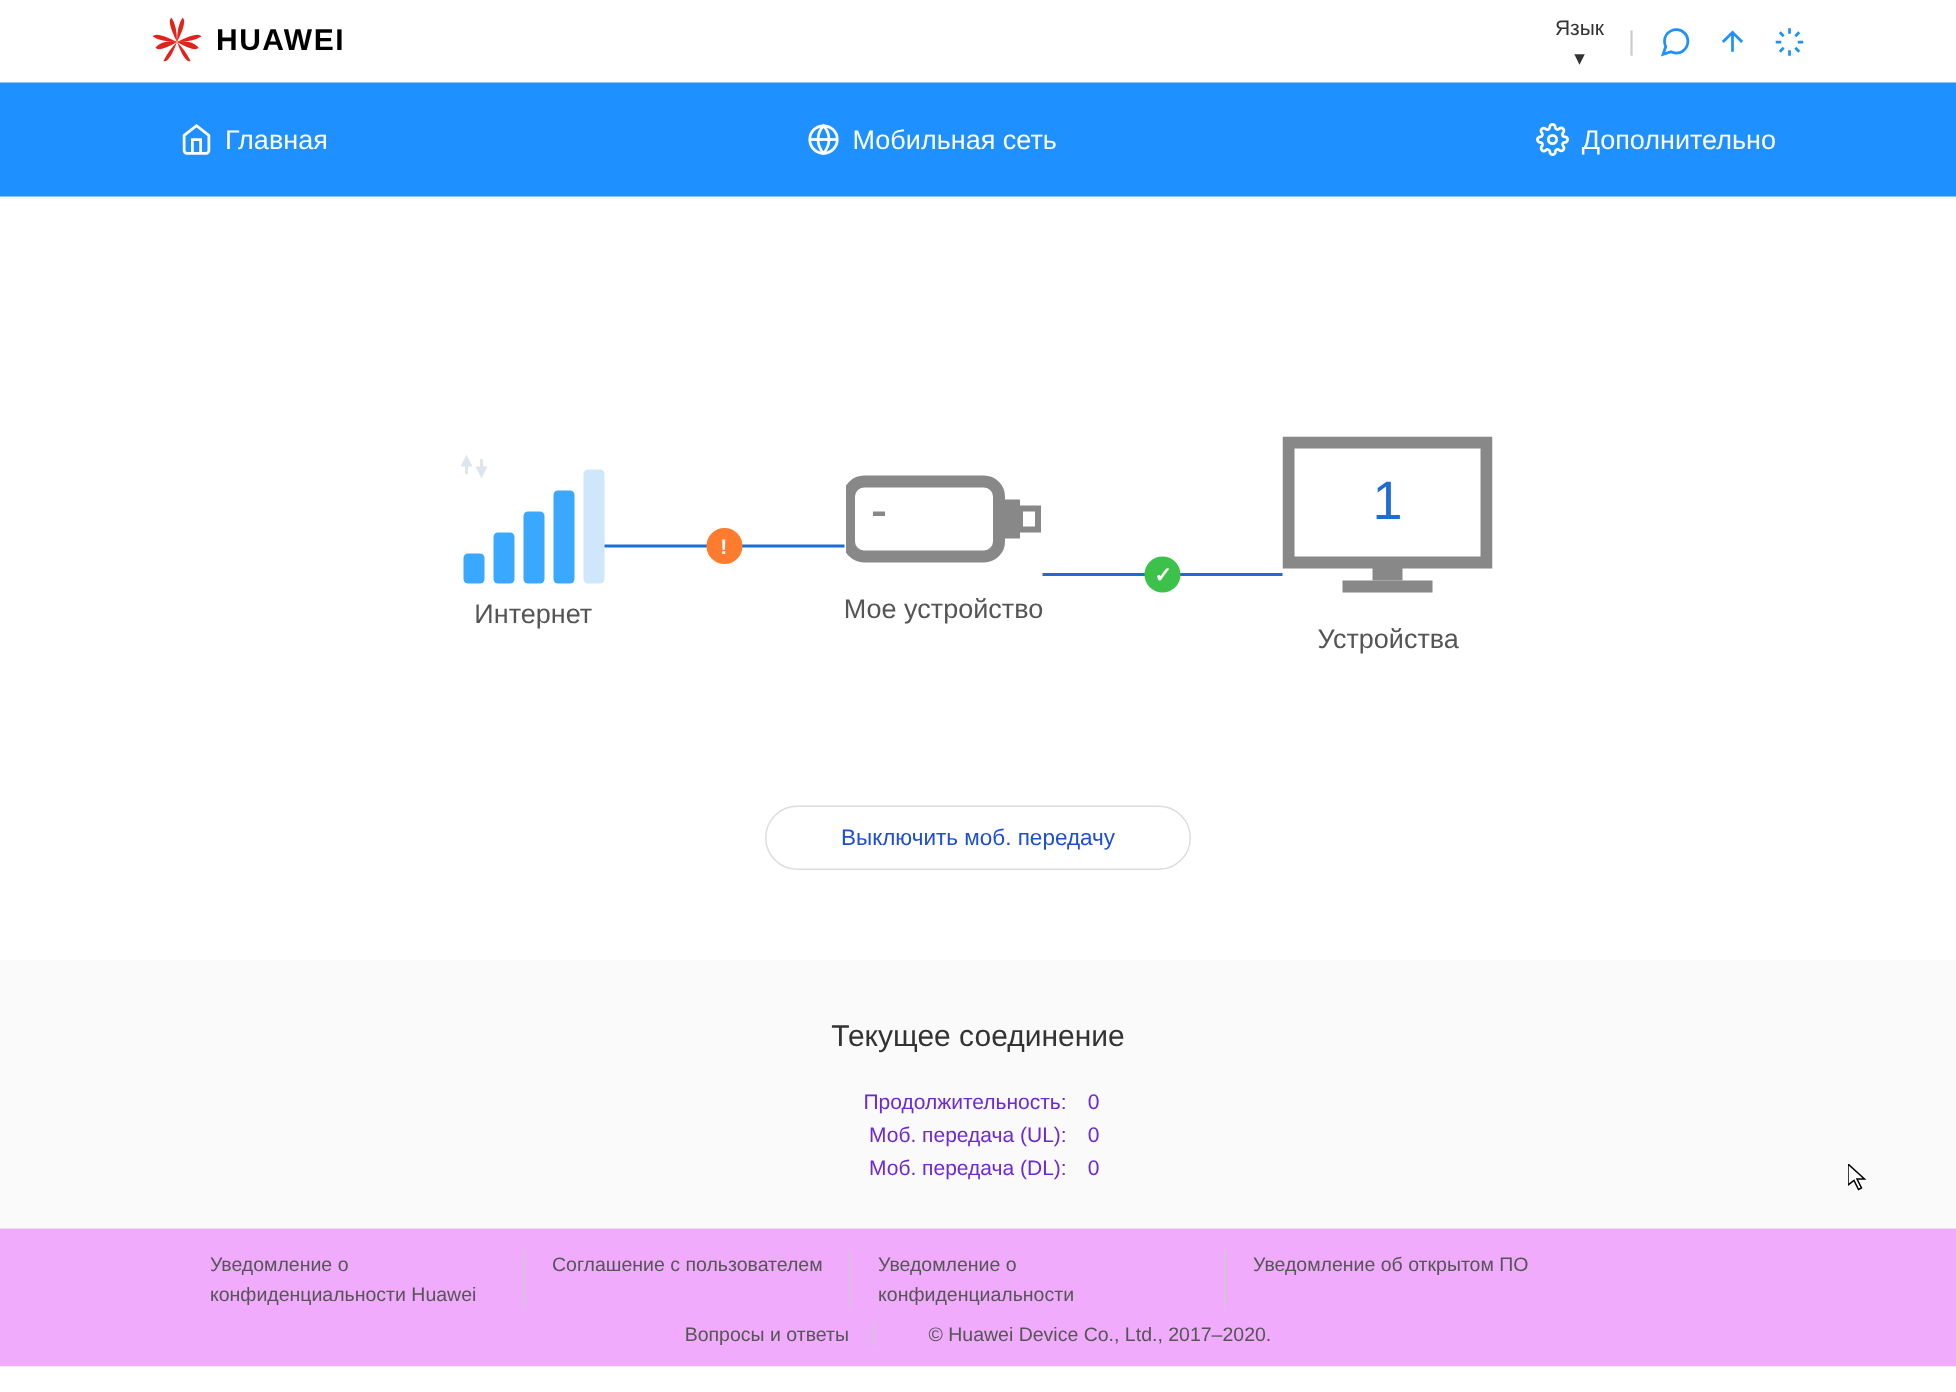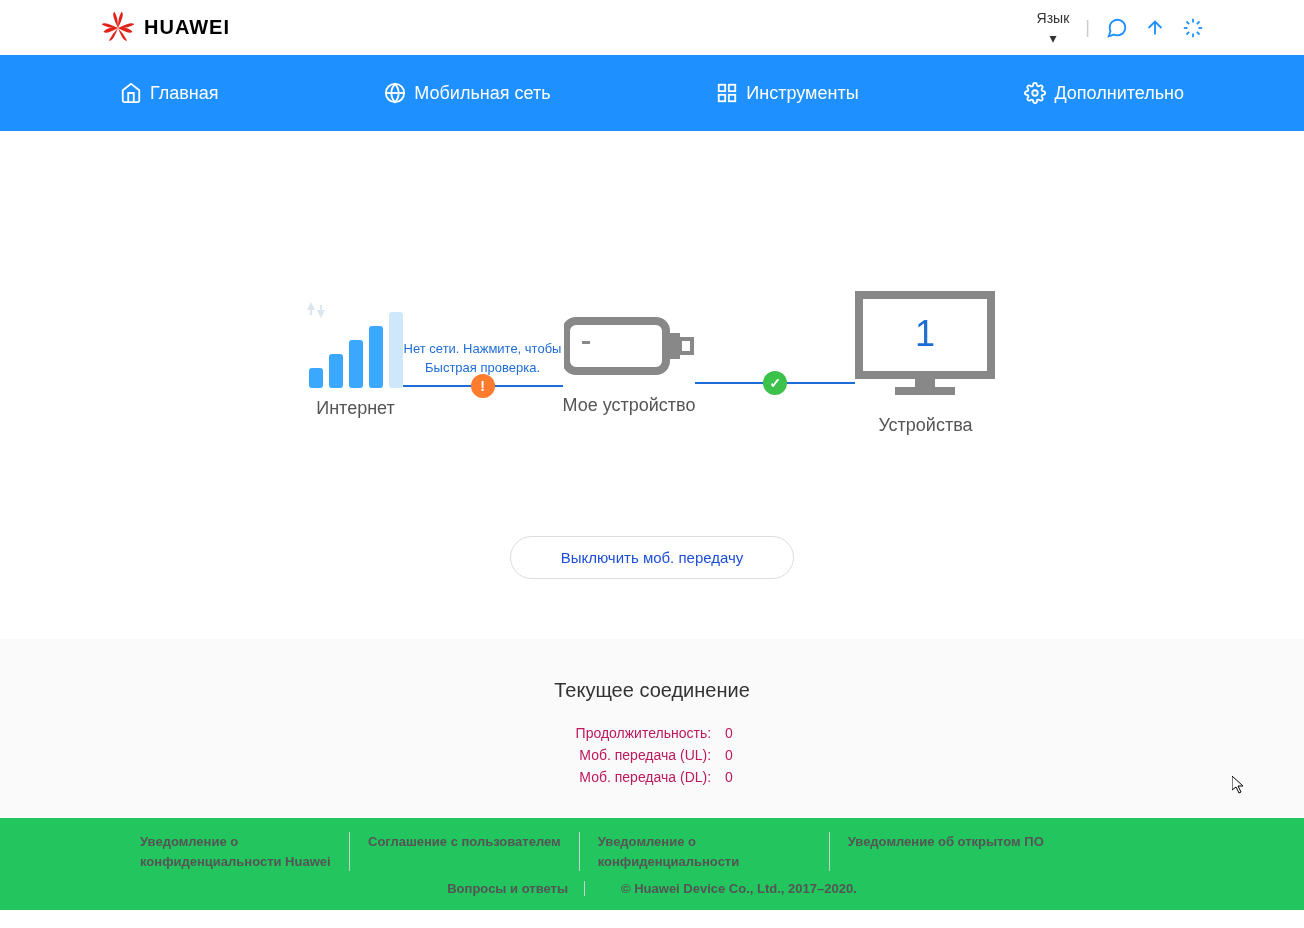--- a/index.html
+++ b/index.html
@@ -35,23 +35,23 @@
 .badge-error { background: #ff7b2e; }
 .badge-ok { background: #3cc14a; }
 .connector-text { font-size: 13px; color: #1e6dd6; text-align: center; margin-bottom: 8px; line-height: 1.4; }
 .device-icon { width: 130px; height: 70px; }
 .monitor-icon { width: 140px; height: 110px; }
 .monitor-count { font-size: 36px; color: #1e6dd6; }
 .mobile-btn { display: block; margin: 100px auto 0; padding: 12px 50px; border: 1px solid #ddd; border-radius: 28px; background: #fff; color: #1d4ed8; font-size: 15px; cursor: pointer; }
 .connection-section { background: #fafafa; padding: 40px 0 30px; text-align: center; }
 .section-title { font-size: 20px; color: #333; margin-bottom: 20px; }
 .stats-table { display: inline-block; text-align: left; }
-.stat-row { display: flex; gap: 14px; padding: 3px 0; font-size: 14px; color: #be185d; }
+.stat-row { display: flex; gap: 14px; padding: 3px 0; font-size: 14px; color: #6d28d9; }
 .stat-label { width: 140px; text-align: right; }
-.footer { background: #22c55e; padding: 14px 100px; font-weight: bold; }
+.footer { background: #f0abfc; padding: 14px 100px; }
 .footer-links { display: flex; flex-wrap: wrap; gap: 0; font-size: 13px; color: #555; }
 .footer-link { cursor: pointer; padding: 0 18px; border-right: 1px solid #ccc; max-width: 250px; line-height: 1.5; }
 .footer-link:first-child { padding-left: 40px; }
 .footer-bottom { display: flex; align-items: center; gap: 20px; margin-top: 10px; font-size: 13px; color: #555; justify-content: center; }
 .footer-bottom-item { padding: 0 16px; border-right: 1px solid #ccc; }
 .footer-bottom-item:last-child { border-right: none; }
 .cursor { position: fixed; pointer-events: none; }
 </style>
 </head>
 <body>
@@ -111,29 +111,20 @@
       </svg>
     <span>Главная</span>
   </div>
   <div class="nav-item">
     <svg class="nav-icon" viewBox="0 0 24 24" fill="none" stroke="#fff" stroke-width="2">
         <circle cx="12" cy="12" r="10"></circle>
         <line x1="2" y1="12" x2="22" y2="12"></line>
         <path d="M12 2a15.3 15.3 0 0 1 4 10 15.3 15.3 0 0 1-4 10 15.3 15.3 0 0 1-4-10 15.3 15.3 0 0 1 4-10z"></path>
       </svg>
     <span>Мобильная сеть</span>
-  </div>
-  <div class="nav-item">
-    <svg class="nav-icon" viewBox="0 0 24 24" fill="none" stroke="#fff" stroke-width="2">
-        <rect x="3" y="3" width="7" height="7"></rect>
-        <rect x="14" y="3" width="7" height="7"></rect>
-        <rect x="14" y="14" width="7" height="7"></rect>
-        <rect x="3" y="14" width="7" height="7"></rect>
-      </svg>
-    <span>Инструменты</span>
   </div>
   <div class="nav-item">
     <svg class="nav-icon" viewBox="0 0 24 24" fill="none" stroke="#fff" stroke-width="2">
         <circle cx="12" cy="12" r="3"></circle>
         <path d="M19.4 15a1.65 1.65 0 0 0 .33 1.82l.06.06a2 2 0 0 1 0 2.83 2 2 0 0 1-2.83 0l-.06-.06a1.65 1.65 0 0 0-1.82-.33 1.65 1.65 0 0 0-1 1.51V21a2 2 0 0 1-2 2 2 2 0 0 1-2-2v-.09A1.65 1.65 0 0 0 9 19.4a1.65 1.65 0 0 0-1.82.33l-.06.06a2 2 0 0 1-2.83 0 2 2 0 0 1 0-2.83l.06-.06a1.65 1.65 0 0 0 .33-1.82 1.65 1.65 0 0 0-1.51-1H3a2 2 0 0 1-2-2 2 2 0 0 1 2-2h.09A1.65 1.65 0 0 0 4.6 9a1.65 1.65 0 0 0-.33-1.82l-.06-.06a2 2 0 0 1 0-2.83 2 2 0 0 1 2.83 0l.06.06a1.65 1.65 0 0 0 1.82.33H9a1.65 1.65 0 0 0 1-1.51V3a2 2 0 0 1 2-2 2 2 0 0 1 2 2v.09a1.65 1.65 0 0 0 1 1.51 1.65 1.65 0 0 0 1.82-.33l.06-.06a2 2 0 0 1 2.83 0 2 2 0 0 1 0 2.83l-.06.06a1.65 1.65 0 0 0-.33 1.82V9a1.65 1.65 0 0 0 1.51 1H21a2 2 0 0 1 2 2 2 2 0 0 1-2 2h-.09a1.65 1.65 0 0 0-1.51 1z"></path>
       </svg>
     <span>Дополнительно</span>
   </div>
 </div>
 
@@ -149,21 +140,20 @@
         </div>
         <div class="bar b1"></div>
         <div class="bar b2"></div>
         <div class="bar b3"></div>
         <div class="bar b4"></div>
         <div class="bar b5 dim"></div>
       </div>
       <div class="status-label">Интернет</div>
     </div>
     <div class="connector">
-      <div class="connector-text">Нет сети. Нажмите, чтобы Быстрая проверка.</div>
       <div class="connector-line">
         <div class="connector-badge badge-error">!</div>
       </div>
     </div>
     <div class="status-item">
       <svg class="device-icon" viewBox="0 0 130 70">
         <rect x="2" y="10" width="100" height="50" rx="10" fill="none" stroke="#888" stroke-width="8"></rect>
         <rect x="102" y="22" width="14" height="26" fill="#888"></rect>
         <rect x="116" y="28" width="12" height="14" fill="none" stroke="#888" stroke-width="4"></rect>
         <rect x="18" y="30" width="8" height="3" fill="#888"></rect>

